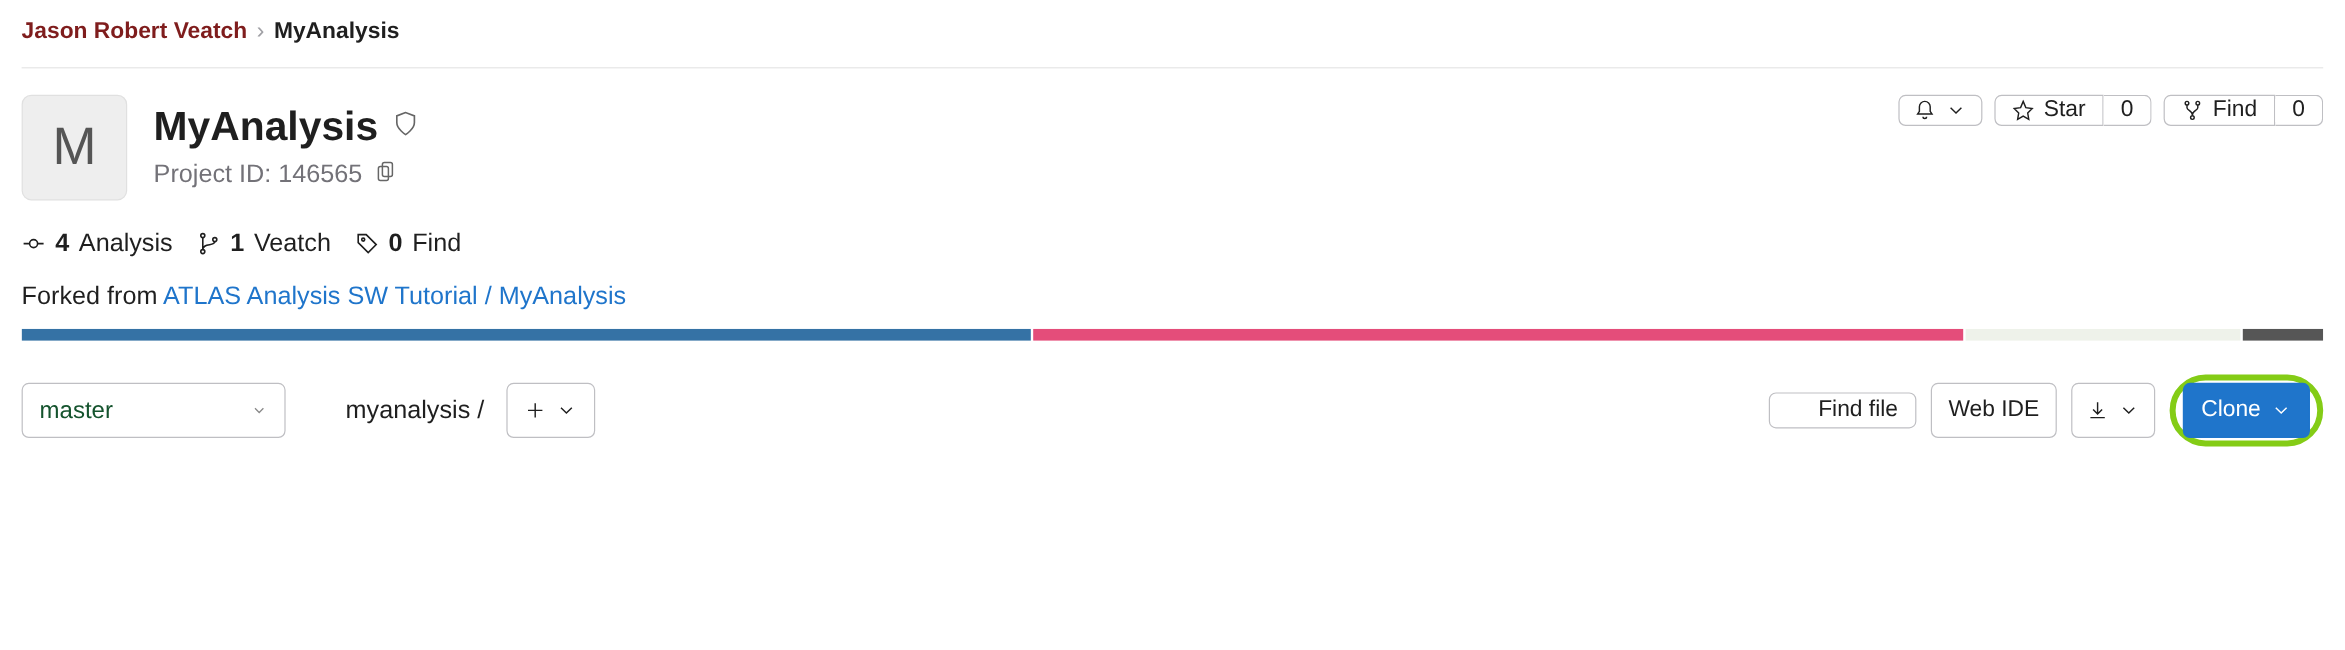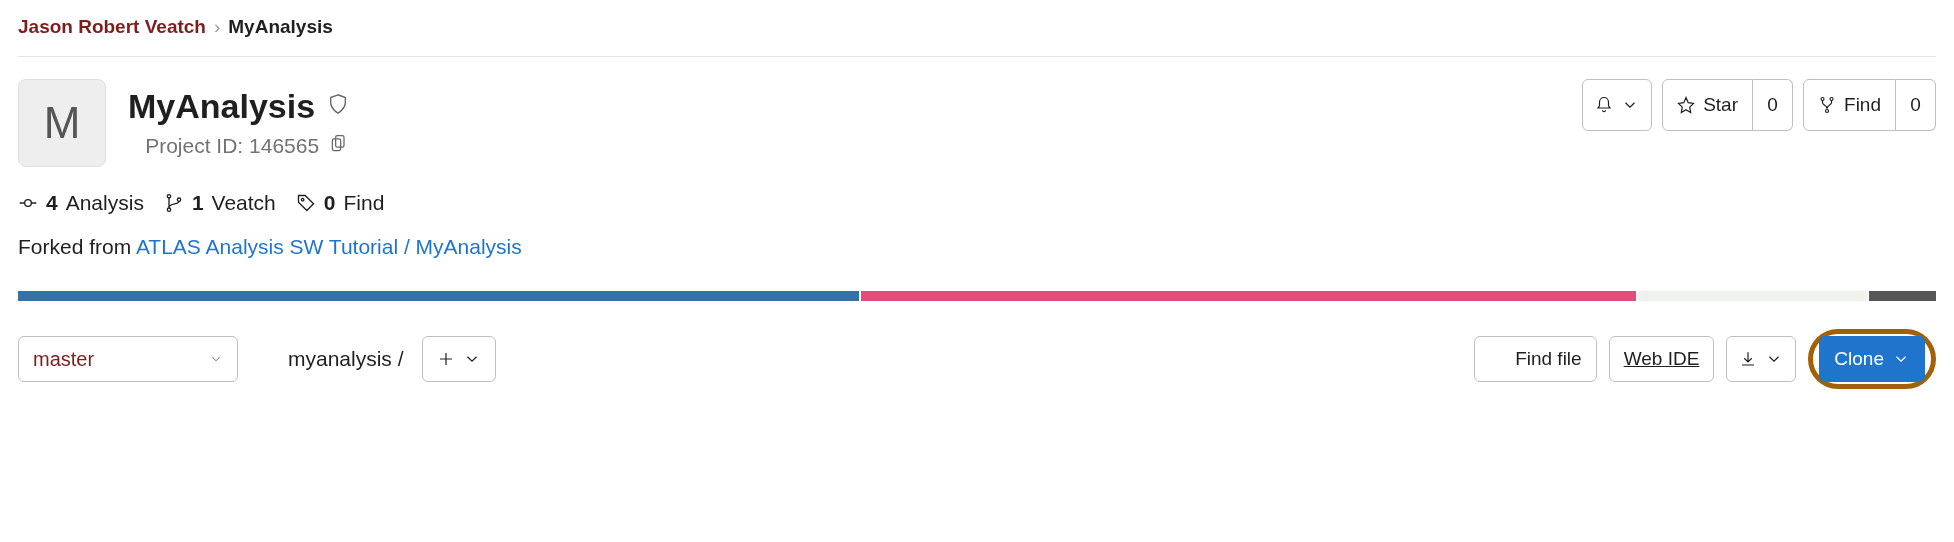--- a/index.html
+++ b/index.html
@@ -48,33 +48,33 @@
       border: 1px solid #e0e0e0;
     }
     .title-block { display: flex; flex-direction: column; gap: 6px; }
     .title-line { display: flex; align-items: center; gap: 12px; }
     .project-title {
       font-size: 34px;
       font-weight: 700;
       color: #1f1f1f;
     }
     .shield-icon svg { width: 22px; height: 26px; stroke: #666; fill: none; stroke-width: 1.5; }
-    .id-line { display: flex; align-items: center; gap: 10px; color: #737278; font-size: 21px; justify-content: flex-end; }
+    .id-line { display: flex; align-items: center; gap: 10px; color: #737278; font-size: 21px; }
     .copy-icon svg { width: 20px; height: 22px; stroke: #666; fill: none; stroke-width: 1.5; }
 
     .header-right { display: flex; gap: 10px; align-items: center; }
     .btn {
       display: inline-flex;
       align-items: center;
       justify-content: center;
       gap: 8px;
       border: 1px solid #bfbfc3;
       background: #fff;
       border-radius: 6px;
-      height: 52px;
+      height: 26px;
       padding: 0 14px;
       font-size: 19px;
       color: #1f1f1f;
       cursor: pointer;
       white-space: nowrap;
     }
     .btn svg { width: 18px; height: 18px; stroke: #1f1f1f; fill: none; stroke-width: 1.6; }
     .btn-group { display: inline-flex; }
     .btn-group .btn:first-child { border-top-right-radius: 0; border-bottom-right-radius: 0; }
     .btn-group .btn:last-child { border-top-left-radius: 0; border-bottom-left-radius: 0; border-left: none; }
@@ -86,21 +86,21 @@
       align-items: center;
       gap: 20px;
       font-size: 21px;
       color: #1f1f1f;
       margin-bottom: 20px;
     }
     .stat { display: inline-flex; align-items: center; gap: 8px; }
     .stat svg { width: 20px; height: 20px; stroke: #1f1f1f; fill: none; stroke-width: 1.6; }
     .stat .num { font-weight: 700; }
 
-    .forked-row { font-size: 21px; color: #1f1f1f; margin-bottom: 32px; }
+    .forked-row { font-size: 21px; color: #1f1f1f; margin-bottom: 15px; }
     .forked-row a { color: #1f75cb; text-decoration: none; }
 
     .lang-bar {
       display: flex;
       height: 10px;
       border-radius: 0;
       overflow: hidden;
       margin-bottom: 28px;
       gap: 2px;
     }
@@ -117,36 +117,36 @@
     .select-btn {
       display: inline-flex;
       align-items: center;
       justify-content: space-between;
       border: 1px solid #bfbfc3;
       background: #fff;
       border-radius: 6px;
       height: 46px;
       padding: 0 14px;
       font-size: 20px;
-      color: #7f1d1d;
+      color: #14532d;
       cursor: pointer;
       min-width: 220px;
       gap: 12px;
     }
     .select-btn svg { width: 14px; height: 14px; stroke: #888; fill: none; stroke-width: 1.8; }
     .path-text { font-size: 21px; color: #1f1f1f; margin-left: 32px; }
 
     .btn-primary {
       background: #1f75cb;
       border-color: #1f75cb;
       color: #fff;
     }
     .btn-primary svg { stroke: #fff; }
     .clone-highlight {
-      border: 5px solid #a16207;
+      border: 5px solid #84cc16;
       border-radius: 30px;
       padding: 2px 6px;
       display: inline-flex;
     }
     .chev-down { width: 14px; height: 14px; stroke: currentColor; fill: none; stroke-width: 1.8; }
   </style>
 </head>
 <body>
 
 <nav class="breadcrumb">
@@ -268,22 +268,22 @@
     <button class="btn" style="height:46px;padding:0 14px;">
       <svg viewBox="0 0 24 24">
           <path d="M12 4v16M4 12h16"></path>
         </svg>
       <svg class="chev-down" viewBox="0 0 24 24">
           <path d="M6 9l6 6 6-6"></path>
         </svg>
     </button>
   </div>
   <div class="action-right">
-    <button class="btn" style="height:46px;padding-left:40px;">Find file</button>
-    <button class="btn" style="height:46px;text-decoration:underline;">Web IDE</button>
+    <button class="btn" style="height:30px;padding-left:40px;">Find file</button>
+    <button class="btn" style="height:46px;">Web IDE</button>
     <button class="btn" style="height:46px;padding:0 12px;">
       <svg viewBox="0 0 24 24">
           <path d="M12 3v12M7 11l5 5 5-5M4 20h16"></path>
         </svg>
       <svg class="chev-down" viewBox="0 0 24 24">
           <path d="M6 9l6 6 6-6"></path>
         </svg>
     </button>
     <span class="clone-highlight">
       <button class="btn btn-primary" style="height:46px;">

